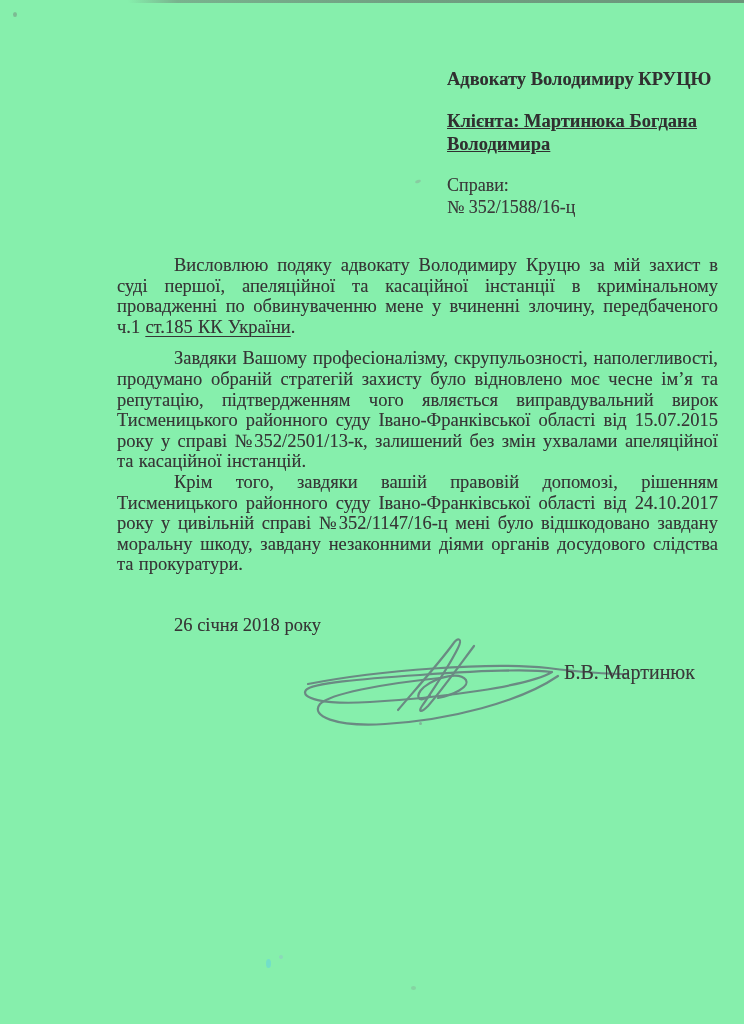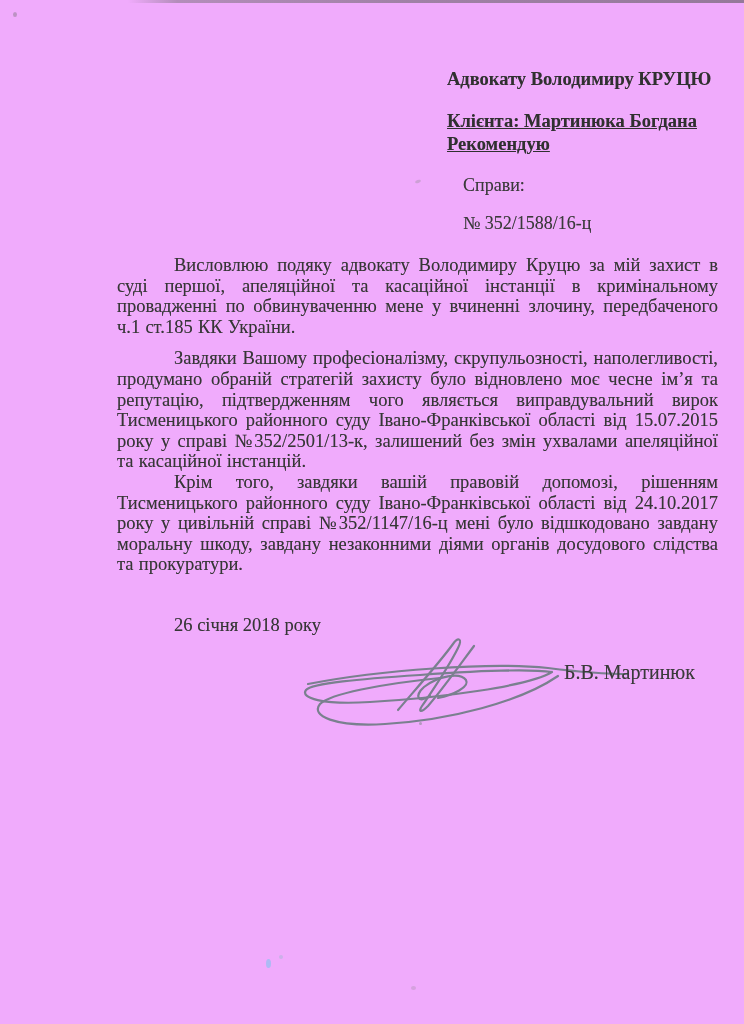--- a/index.html
+++ b/index.html
@@ -5,21 +5,21 @@
 <style>
   html, body {
     margin: 0;
     padding: 0;
     background: #ffffff;
   }
   .page {
     position: relative;
     width: 744px;
     height: 1024px;
-    background: #f0abfc;
+    background: #86efac;
     overflow: hidden;
     font-family: "Liberation Serif", "DejaVu Serif", serif;
     color: #363636;
     text-shadow: 0 0 0.5px rgba(70,70,70,0.45);
   }
   
   .scan-edge-top {
     position: absolute;
     top: 0; left: 128px; right: 0;
     height: 3px;
@@ -42,38 +42,39 @@
   }
   .header-addressee { margin: 0; }
   .header-client { margin: 19px 0 0 0; text-decoration: underline; }
   .header-cases {
     margin: 19px 0 0 0;
     font-weight: normal;
     font-size: 18px;
     line-height: 21.5px;
     color: #3a3a3a;
   }
-  .header-cases div { margin: 16px; }
+  .header-cases div { margin: 0; }
   
   .letter-body {
     position: absolute;
     top: 255px;
     left: 117px;
     width: 601px;
     font-size: 18.5px;
     line-height: 20.6px;
     text-align: justify;
     word-spacing: 0.6px;
   }
   .letter-body p {
     margin: 0;
     text-indent: 57px;
   }
   .letter-body p.gap-after { margin-bottom: 11px; }
   .legal-ref {
+    text-decoration: underline;
     text-decoration-thickness: 1px;
     text-underline-offset: 3px;
   }
   .date-line {
     position: absolute;
     top: 615px;
     left: 117px;
     width: 601px;
     font-size: 18.5px;
   }
@@ -107,21 +108,21 @@
 <body>
 
 <div class="page">
 
   <div class="scan-edge-top"></div>
 
   <div class="header-block">
     <div class="header-addressee">Адвокату Володимиру КРУЦЮ</div>
     <div class="header-client">
       <div>Клієнта: Мартинюка Богдана</div>
-      <div>Рекомендую</div>
+      <div>Володимира</div>
     </div>
     <div class="header-cases">
       <div>Справи:</div>
       <div>№ 352/1588/16-ц</div>
     </div>
   </div>
 
   <div class="letter-body">
     <p class="gap-after"><span>Висловлюю подяку адвокату Володимиру Круцю за мій захист в суді першої, апеляційної та касаційної інстанції в кримінальному провадженні по обвинуваченню мене у вчиненні злочину, передбаченого ч.1 </span><span class="legal-ref">ст.185 КК України</span><span>.</span></p>
     <p>Завдяки Вашому професіоналізму, скрупульозності, наполегливості, продумано обраній стратегій захисту було відновлено моє чесне ім’я та репутацію, підтвердженням чого являється виправдувальний вирок Тисменицького районного суду Івано-Франківської області від 15.07.2015 року у справі №352/2501/13-к, залишений без змін ухвалами апеляційної та касаційної інстанцій.</p>

